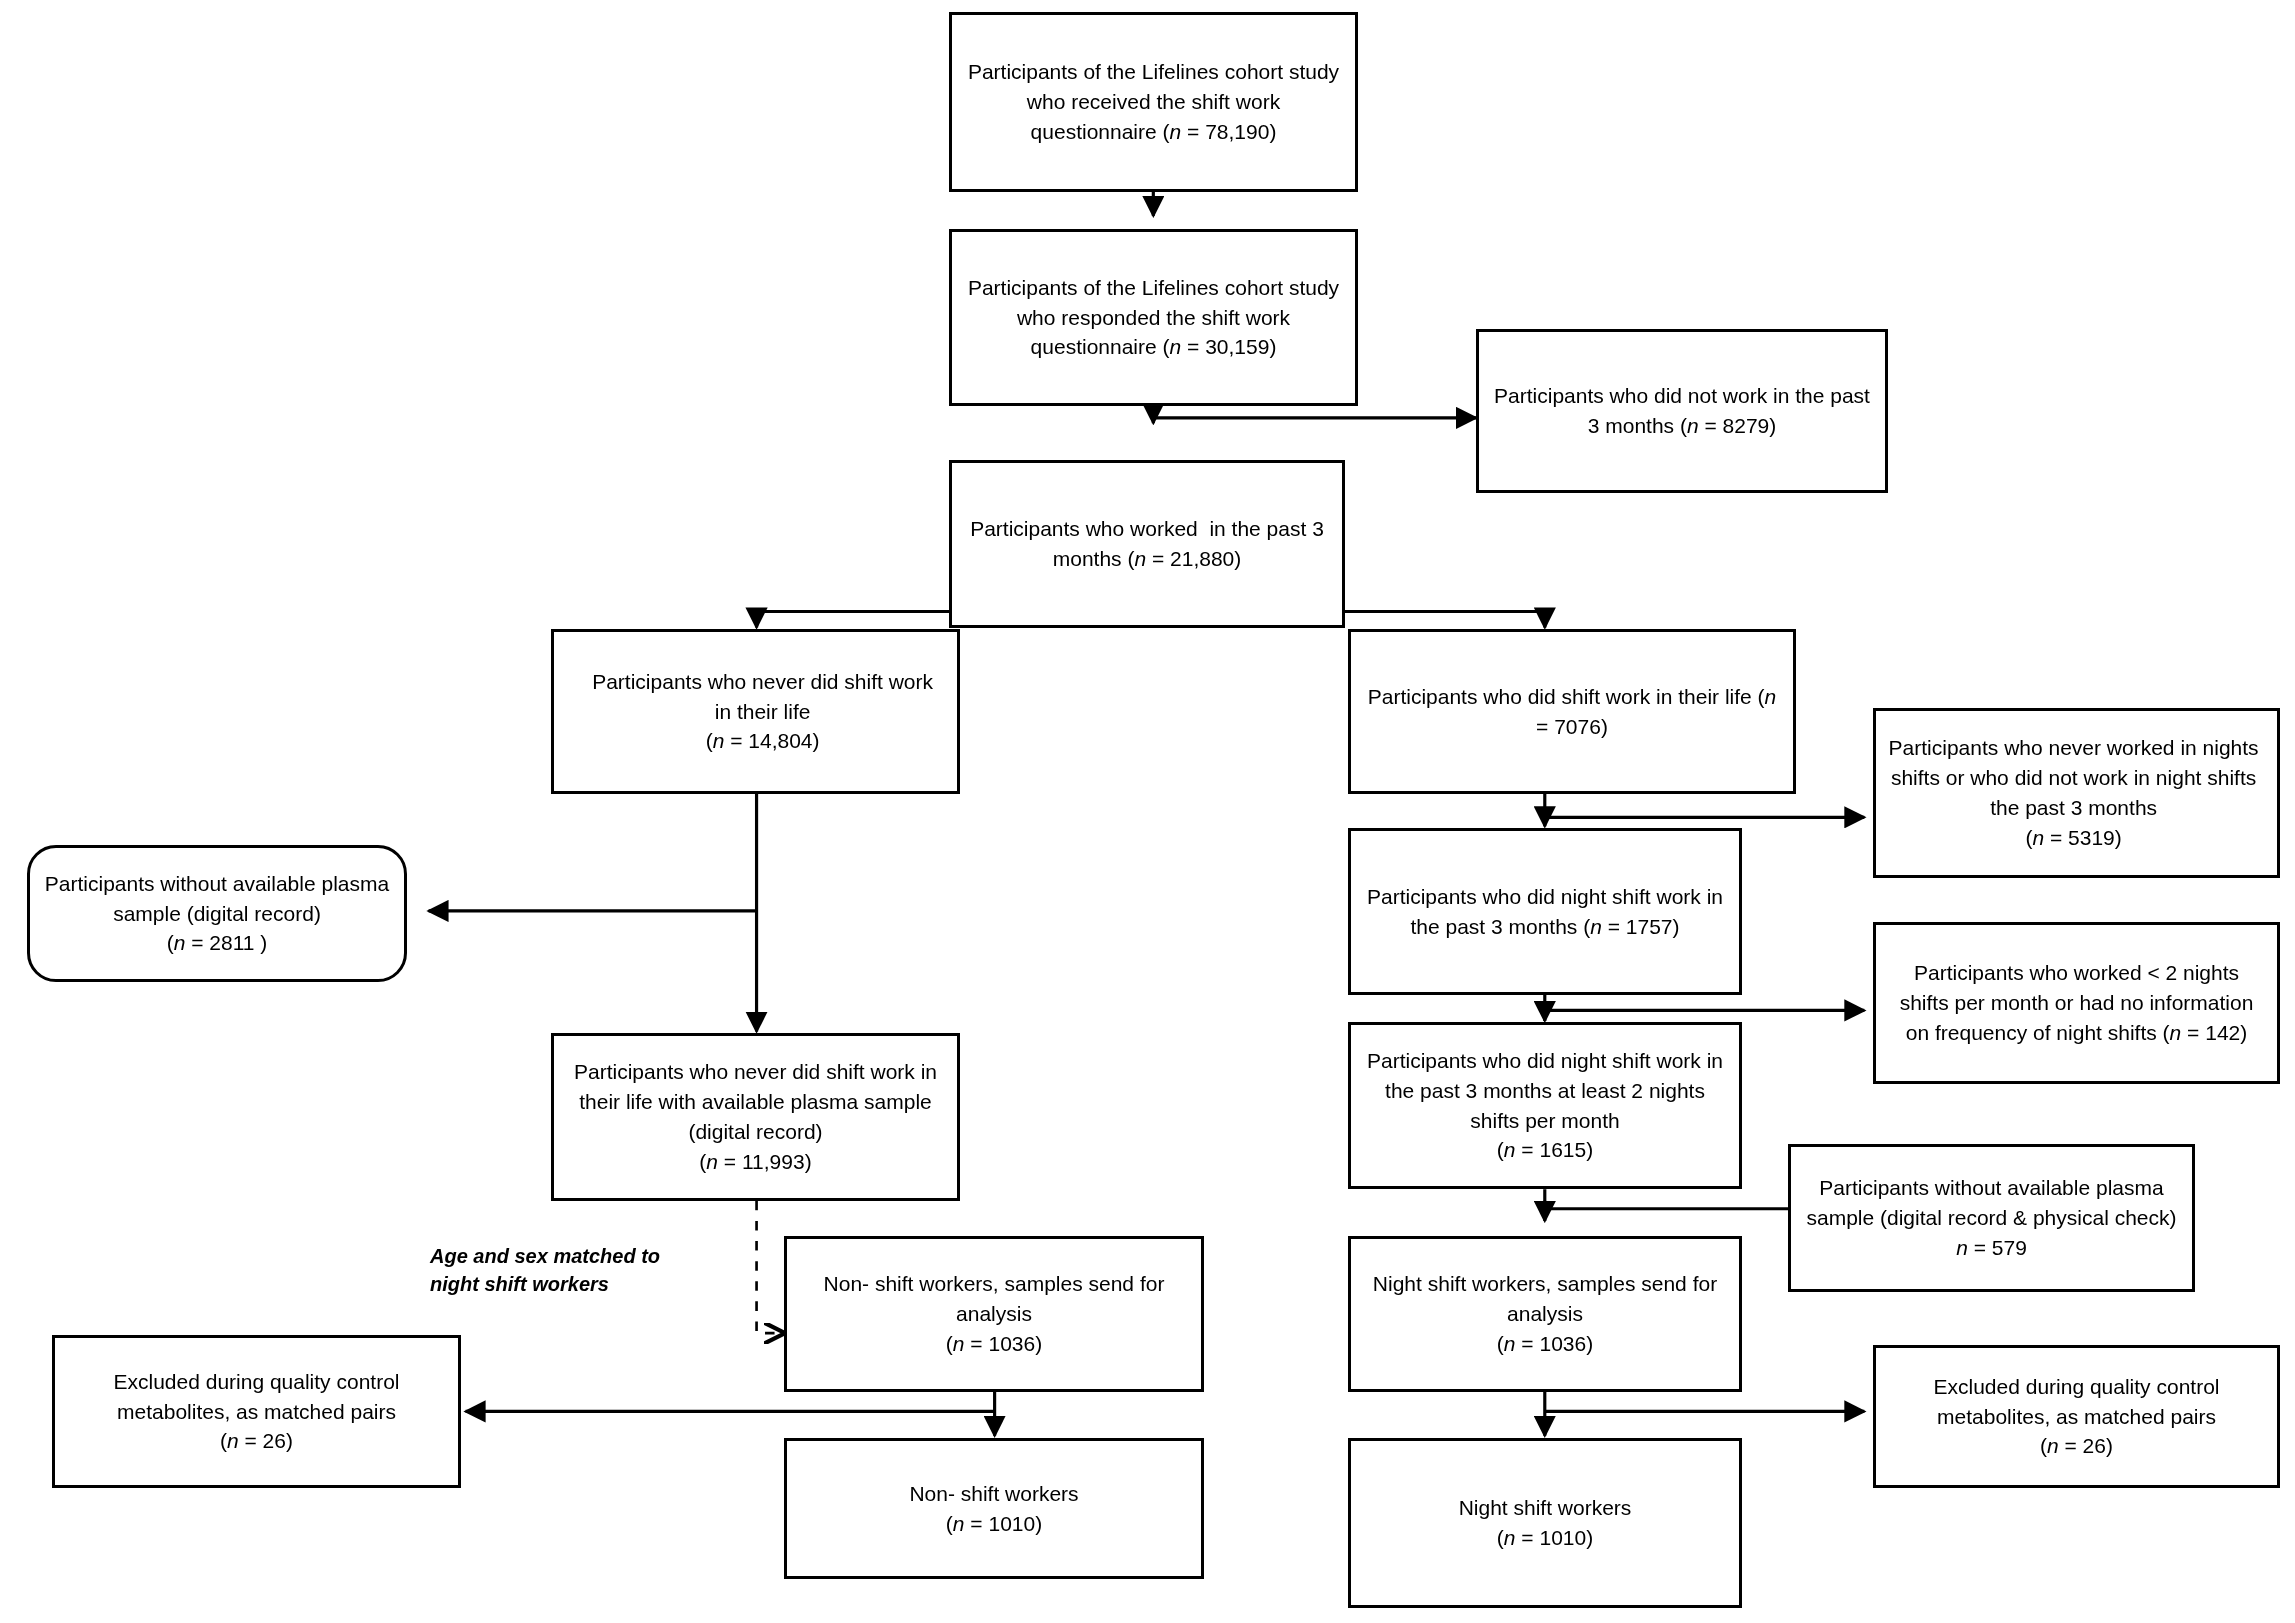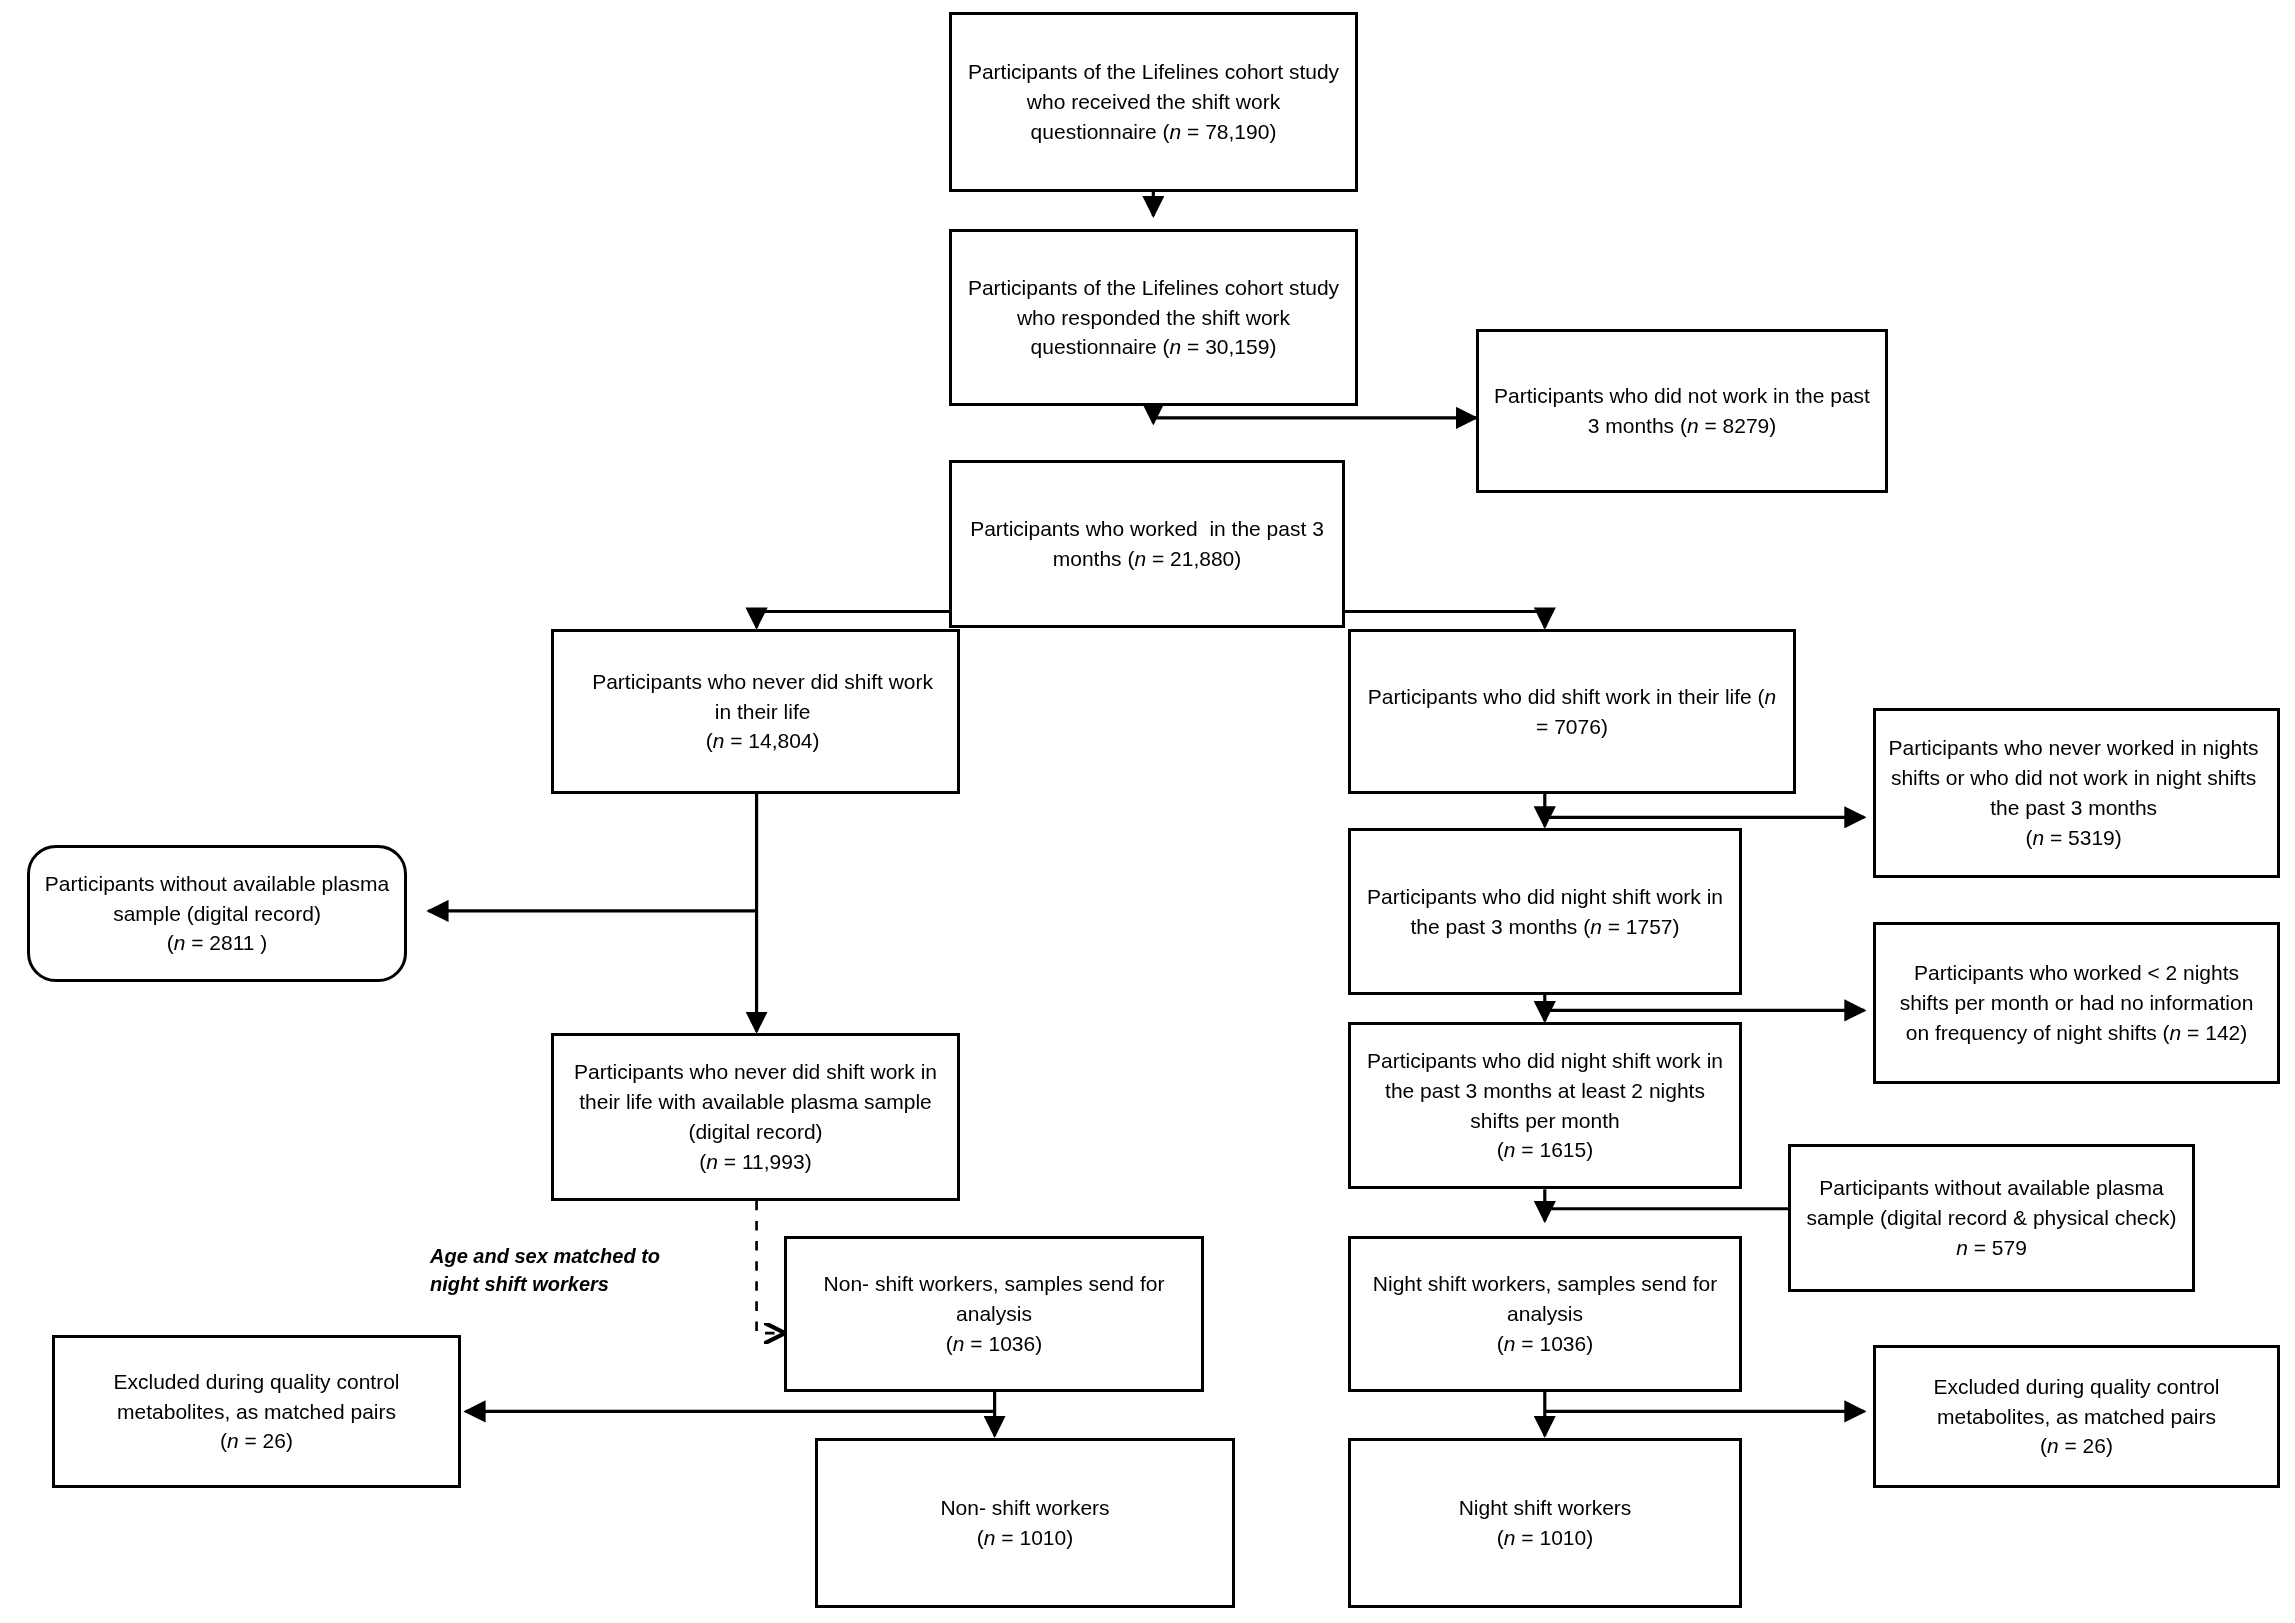--- a/index.html
+++ b/index.html
@@ -162,21 +162,21 @@
   </div>
 
   <div class="node" style="left:52px; top:1335px; width:409px; height:153px;">
     <span class="txt">Excluded during quality control metabolites, as matched pairs<br>(<i class="ital">n</i> = 26)</span>
   </div>
 
   <div class="node" style="left:1873px; top:1345px; width:407px; height:143px;">
     <span class="txt">Excluded during quality control metabolites, as matched pairs<br>(<i class="ital">n</i> = 26)</span>
   </div>
 
-  <div class="node" style="left:815px; top:1438px; width:420px; height:170px;">
+  <div class="node" style="left:784px; top:1438px; width:420px; height:141px;">
     <span class="txt">Non- shift workers<br>(<i class="ital">n</i> = 1010)</span>
   </div>
 
   <div class="node" style="left:1348px; top:1438px; width:394px; height:170px;">
     <span class="txt">Night shift workers<br>(<i class="ital">n</i> = 1010)</span>
   </div>
 
   <div class="note" style="left:430px; top:1242px; width:339px;">
     <span>Age and sex matched to</span><br>
     <span>night shift workers</span>

